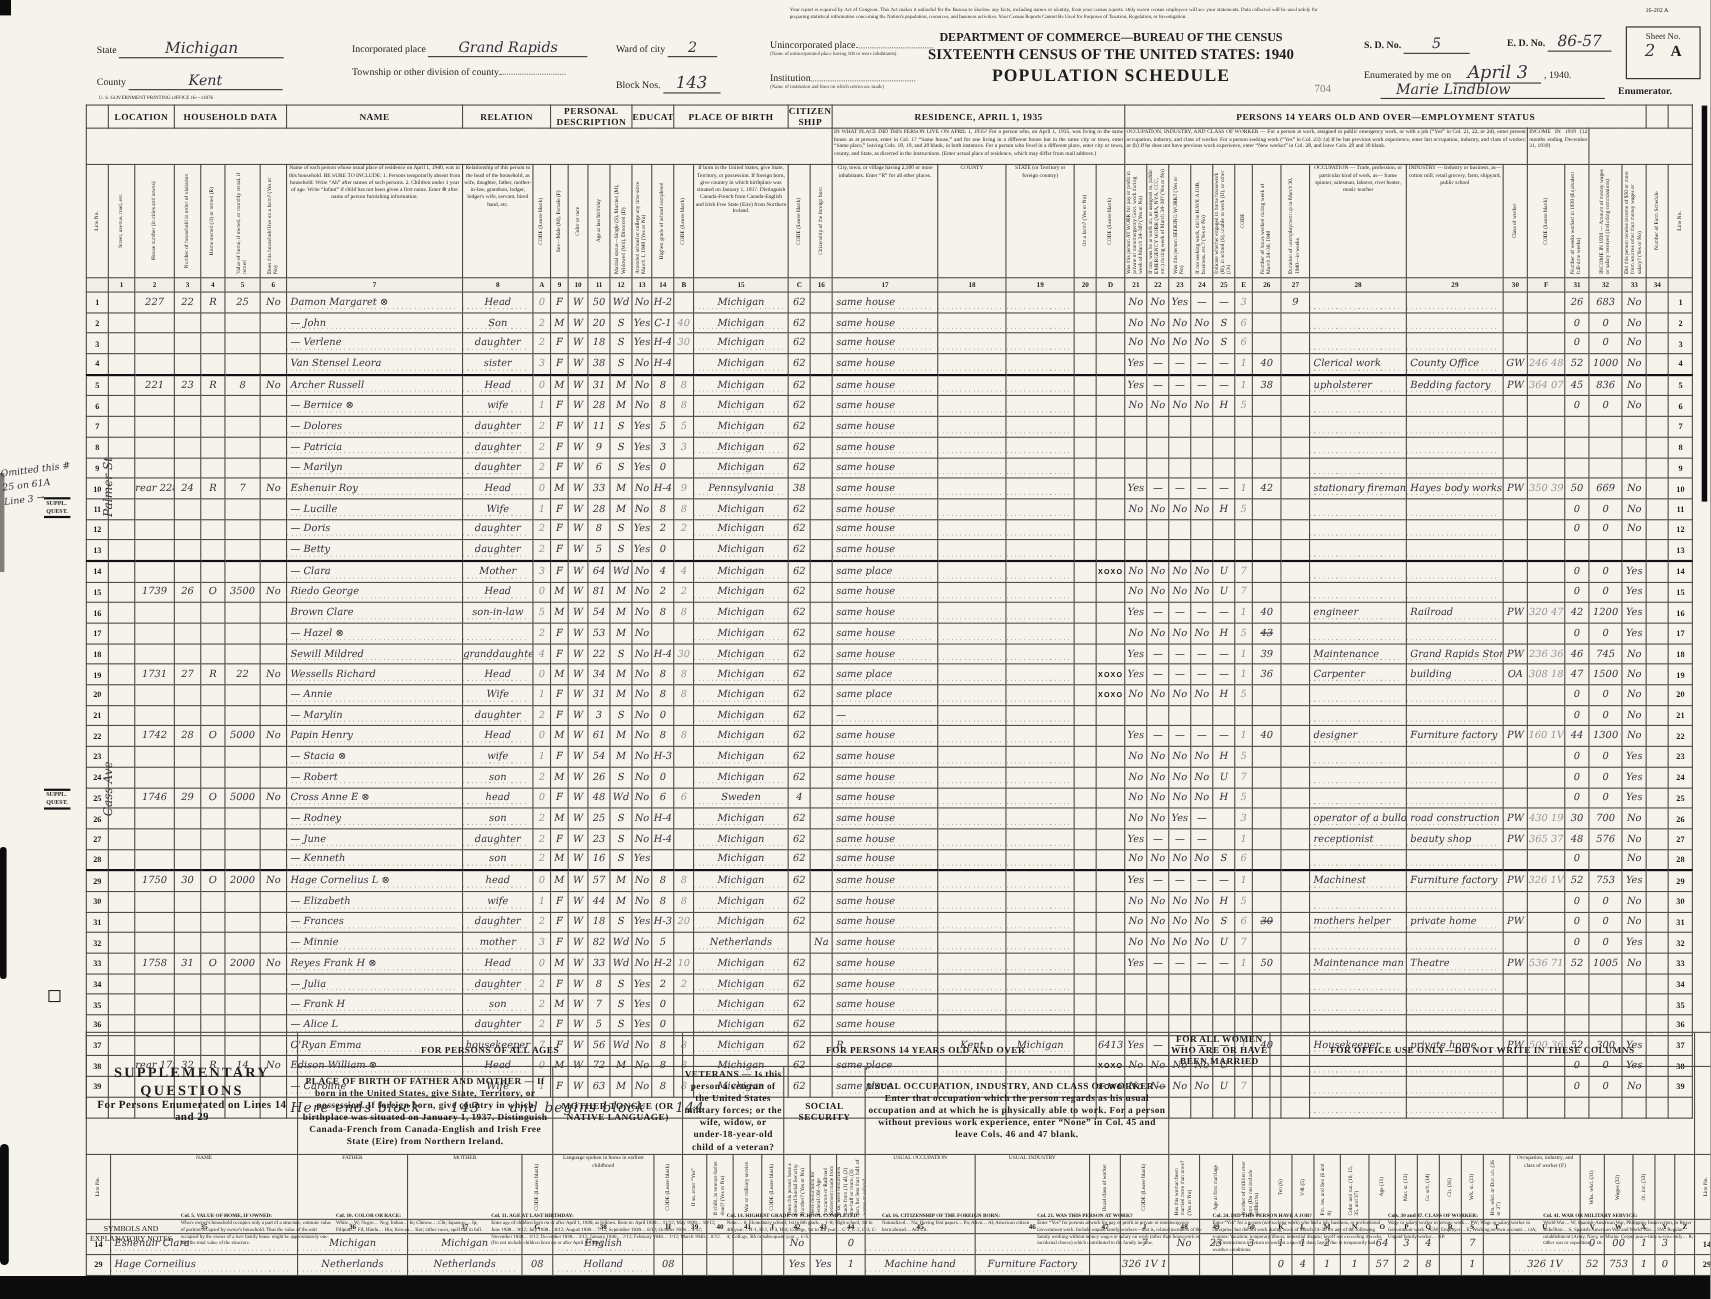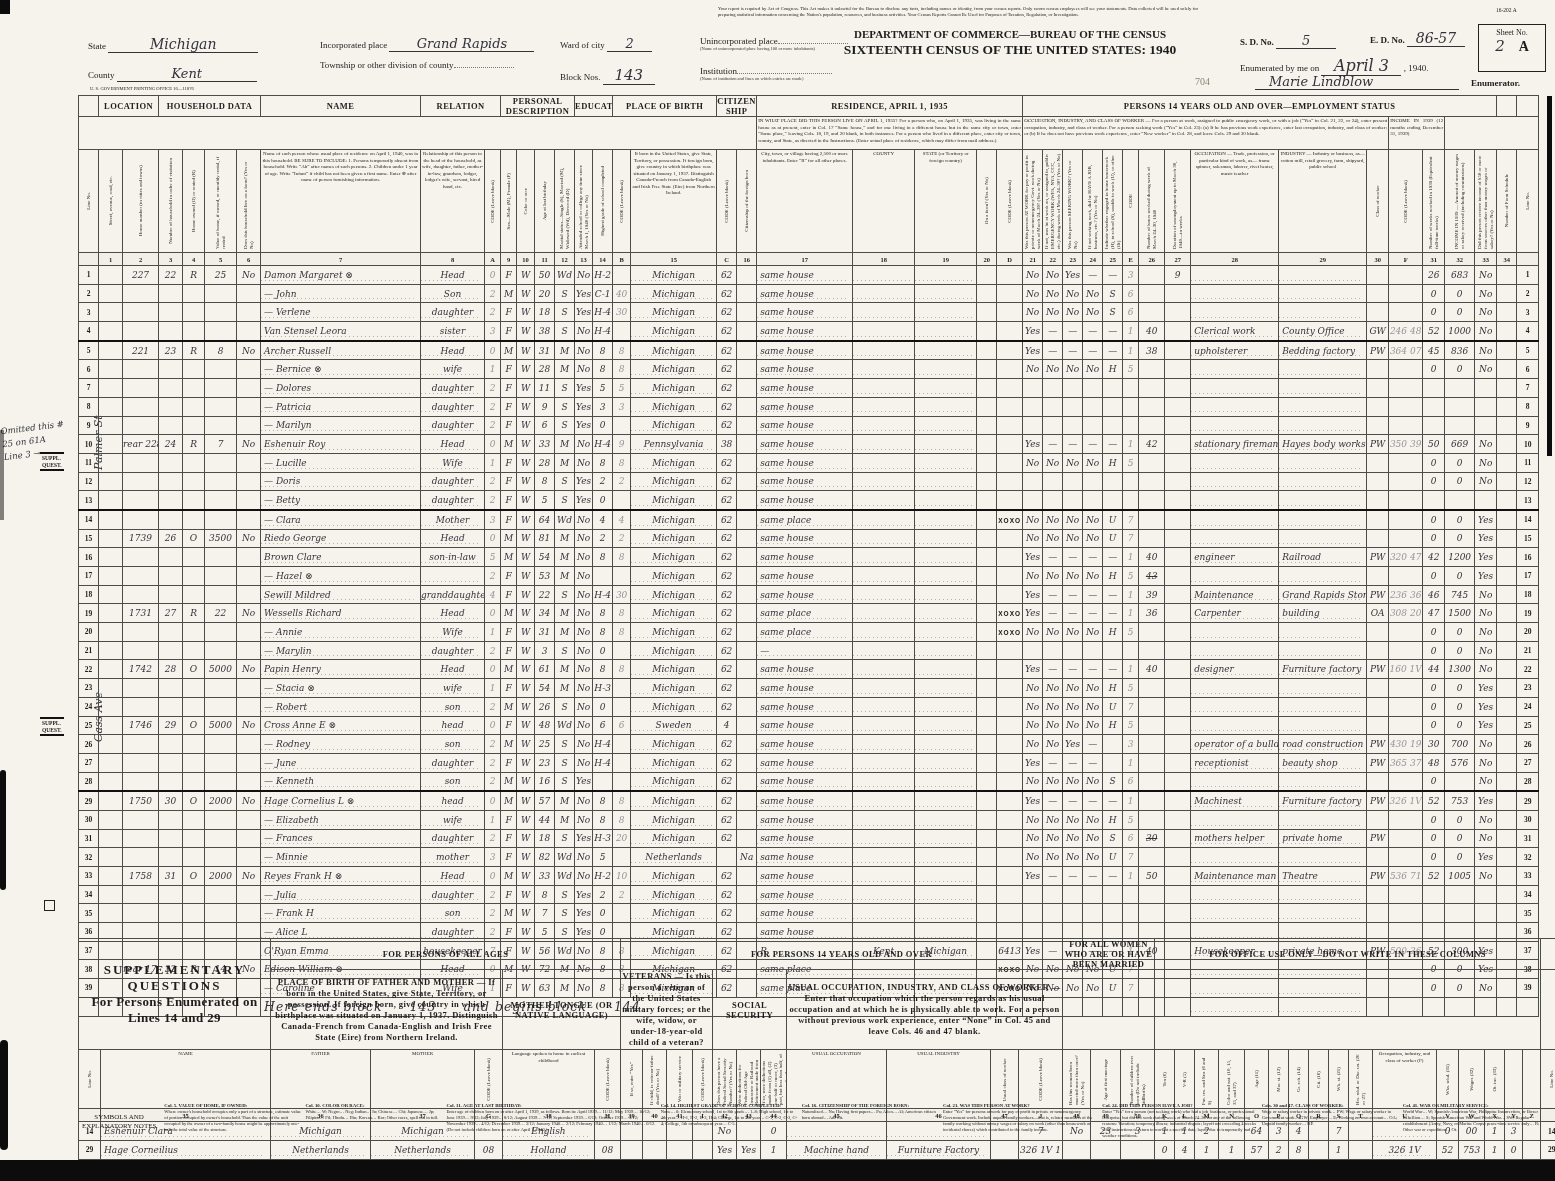--- a/index.html
+++ b/index.html
@@ -51,20 +51,21 @@
 
   <div class="abs tiny" style="left:718px;top:6px;width:480px;text-align:justify">
     <span>Your report is required by Act of Congress.  This Act makes it unlawful for the Bureau to disclose any facts, including names or identity, from your census reports.  Only sworn census employees will see your statements.  Data</span>
     <span>collected will be used solely for preparing statistical information concerning the Nation's population, resources, and business activities.  Your Census Reports Cannot Be Used for Purposes of Taxation, Regulation, or Investigation.</span>
   </div>
   <div class="abs" style="left:1496px;top:7px;font-size:5.5px">16-202 A</div>
 
   <div class="abs" style="left:790px;top:28px;width:440px;text-align:center">
     <div style="font-size:11px;font-weight:bold">DEPARTMENT OF COMMERCE—BUREAU OF THE CENSUS</div>
     <div style="font-size:13.5px;font-weight:bold;margin-top:2px">SIXTEENTH CENSUS OF THE UNITED STATES: 1940</div>
+    <div style="font-size:16px;font-weight:bold;letter-spacing:1px;margin-top:3px">POPULATION SCHEDULE</div>
   </div>
   <div class="abs" style="left:1195px;top:76px;font-size:10px;color:#8a8578">704</div>
 
   <div class="abs fl" style="left:88px;top:36px">
     <span>State</span>
     <span class="script ul" style="width:150px;font-size:14px">Michigan</span>
   </div>
   <div class="abs fl" style="left:88px;top:66px">
     <span>County</span>
     <span class="script ul" style="width:140px;font-size:13px">Kent</span>
@@ -1179,21 +1180,21 @@
             <td>—</td>
             <td>—</td>
             <td>—</td>
             <td>—</td>
             <td class="pencil">1</td>
             <td>36</td>
             <td></td>
             <td class="lft dot">Carpenter</td>
             <td class="lft dot">building</td>
             <td>OA</td>
-            <td class="pencil">308 20</td>
+            <td class="pencil">308 18</td>
             <td>47</td>
             <td>1500</td>
             <td>No</td>
             <td class="gb"></td>
             <td class="gb ln">19</td>
           </tr>
           <tr>
             <td class="ln">20</td>
             <td class="gb"></td>
             <td></td>
@@ -2146,21 +2147,21 @@
           <col style="width: 26px;">
           <col style="width: 20px;">
           <col style="width: 18px;">
           <col style="width: 18px;">
           <col style="width: 22px;">
         </colgroup>
         <thead>
           <tr class="g">
             <th colspan="2" rowspan="2" style="height: 34px;">
               <div style="font-size: 13px; font-weight: bold; letter-spacing: 2px;">SUPPLEMENTARY QUESTIONS</div>
-              <div style="font-size: 13px;">For Persons Enumerated on Lines 14 and 29</div>
+              <div style="font-size: 10px;">For Persons Enumerated on Lines 14 and 29</div>
             </th>
             <th colspan="5">FOR PERSONS OF ALL AGES</th>
             <th colspan="11">FOR PERSONS 14 YEARS OLD AND OVER</th>
             <th colspan="3">FOR ALL WOMEN WHO ARE OR HAVE BEEN MARRIED</th>
             <th colspan="16">FOR OFFICE USE ONLY—DO NOT WRITE IN THESE COLUMNS</th>
             <th colspan="1"></th>
           </tr>
           <tr class="g">
             <th colspan="3" class="ht" style="font-weight: bold; height: 38px;">PLACE OF BIRTH OF FATHER AND MOTHER — If born in the United States, give State, Territory, or possession.  If foreign born, give country in which birthplace was situated on January 1, 1937.  Distinguish Canada-French from Canada-English and Irish Free State (Eire) from Northern Ireland.</th>
             <th colspan="2">MOTHER TONGUE (OR NATIVE LANGUAGE)</th>

